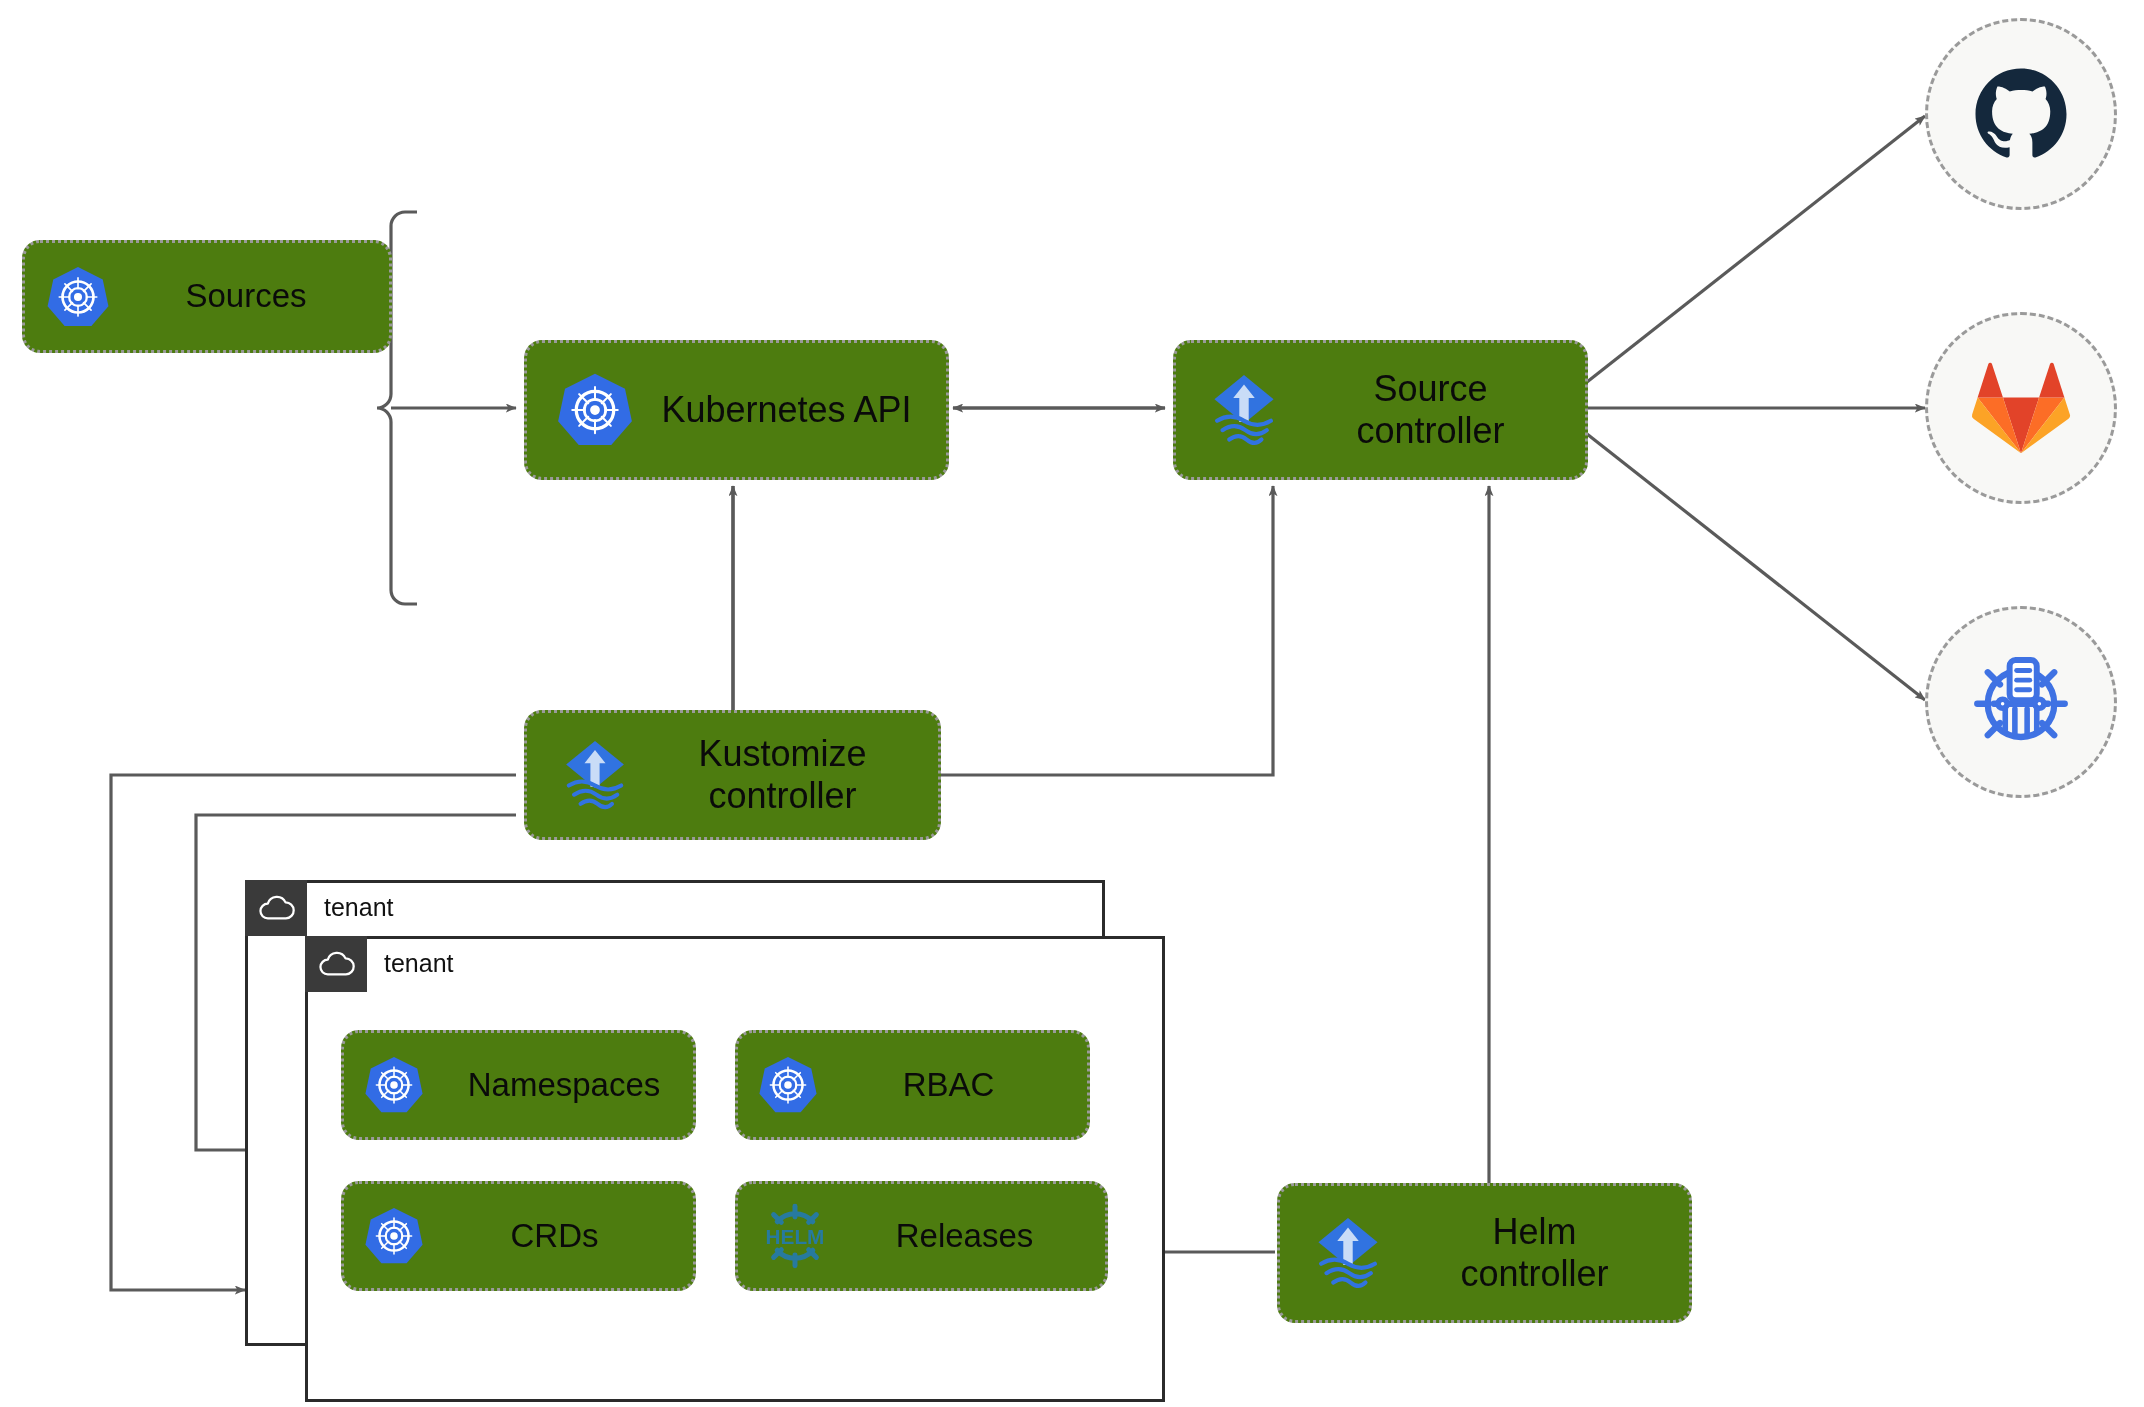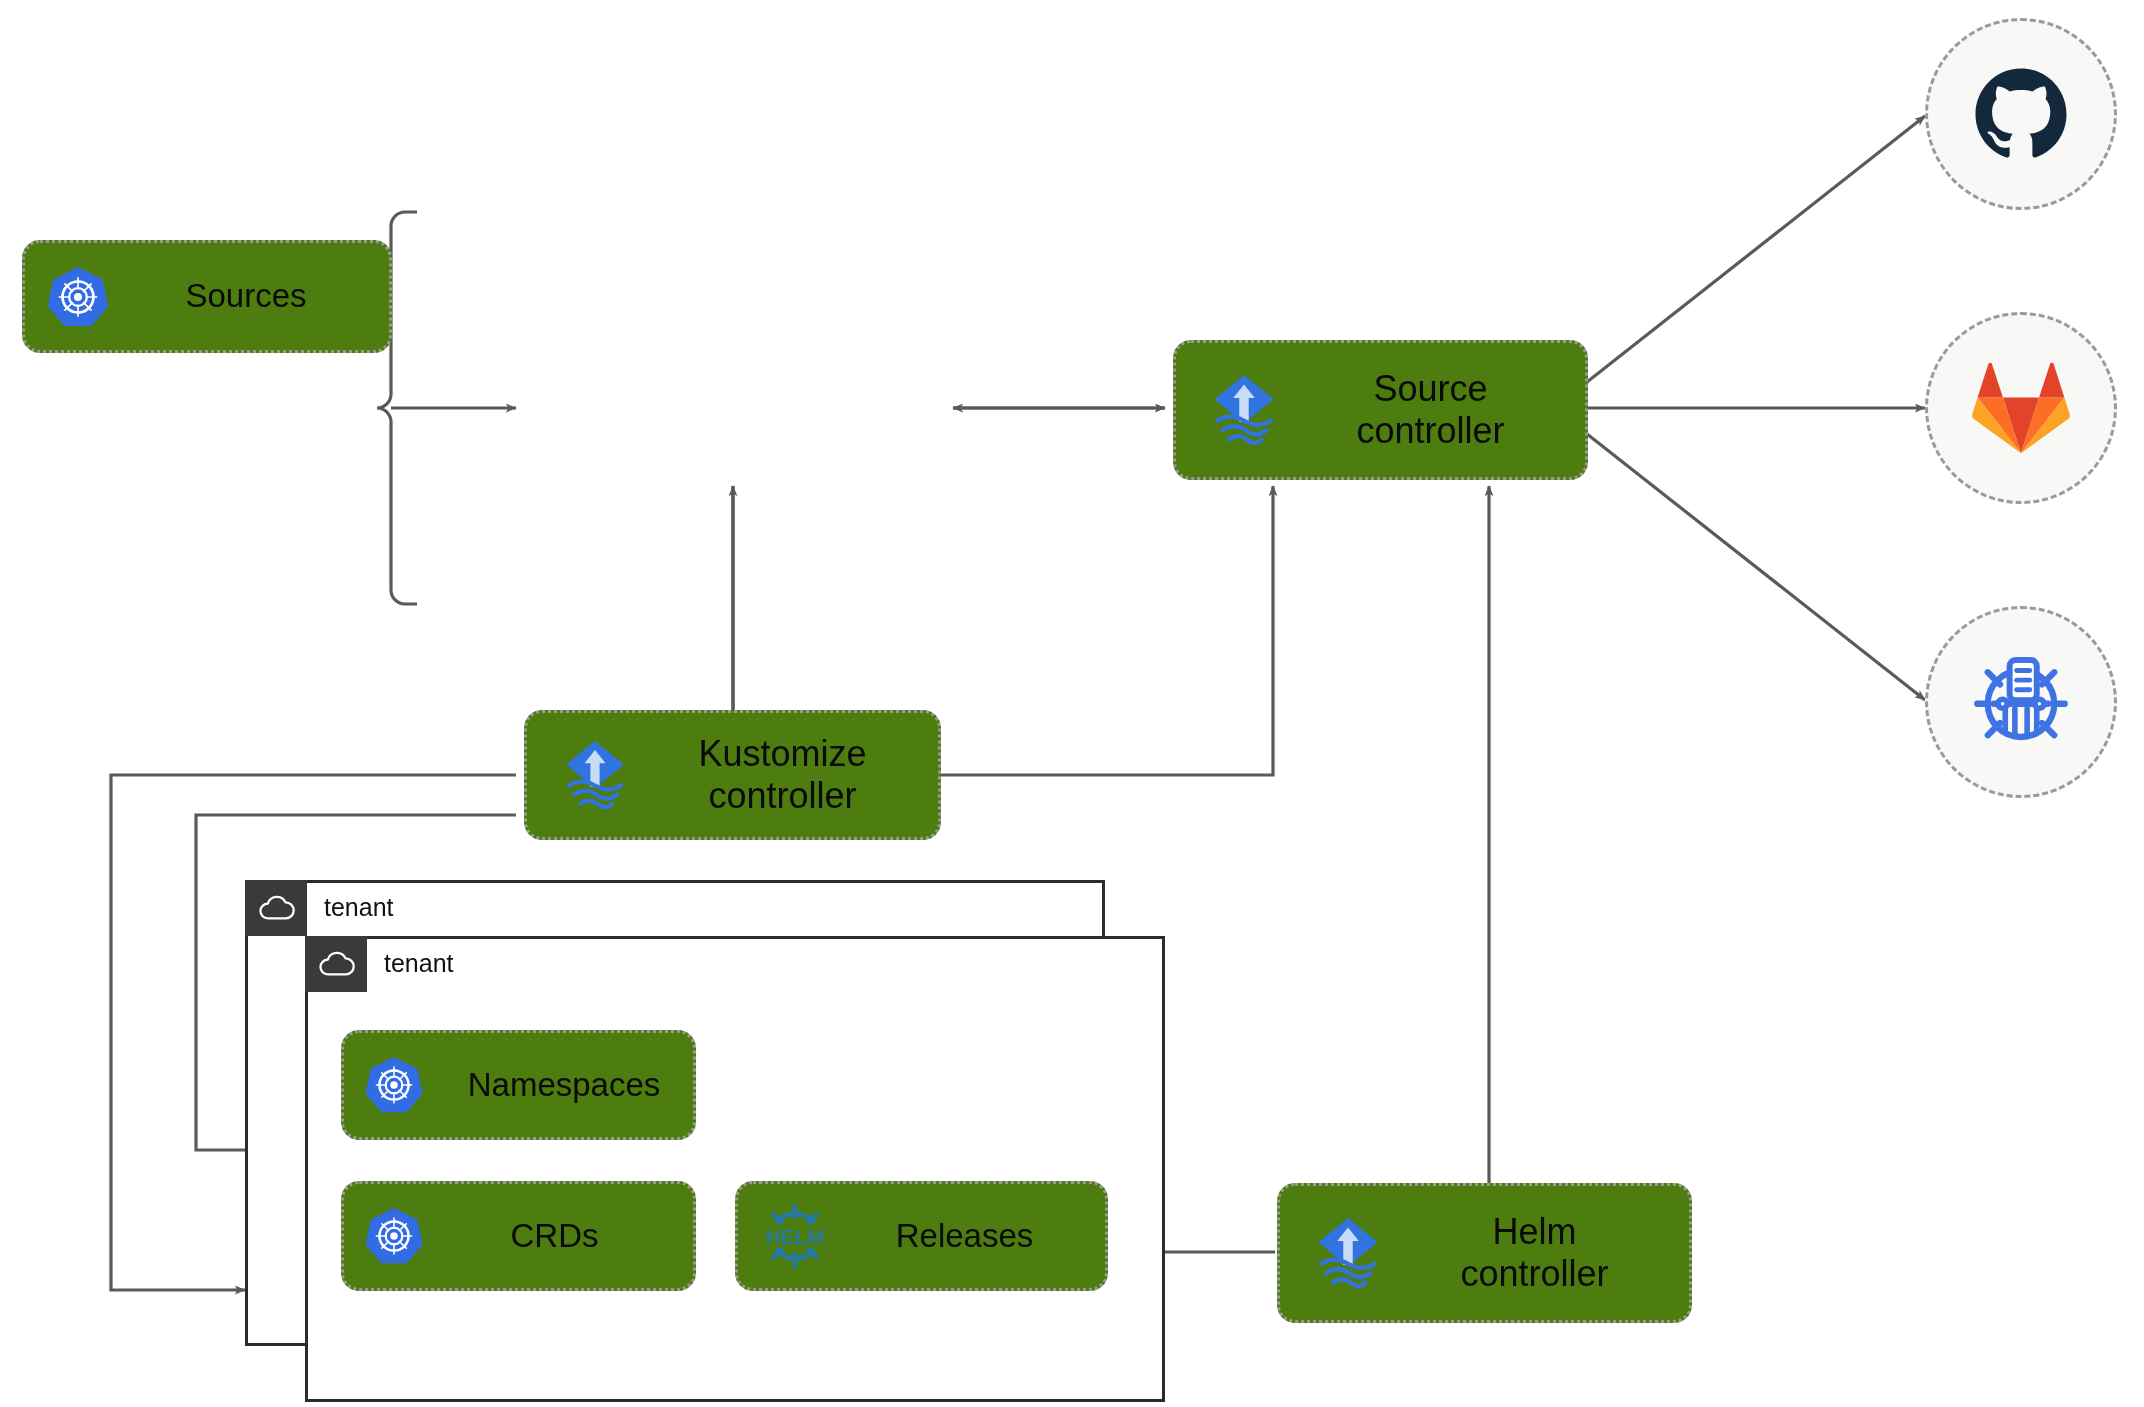--- a/index.html
+++ b/index.html
@@ -88,20 +88,41 @@
             <path d="M26.6 37.4 L19.3 44.7"></path>
           <circle cx="32" cy="32" r="15" fill="none" stroke-width="2.6"></circle>
           <circle cx="32" cy="32" r="8.6" fill="none" stroke-width="2.2"></circle>
         </g>
       </svg>
     </span>
     <span class="lbl" style="font-size:33px;">Sources</span>
   </div>
 
 
+  <div class="card" style="left:524px;top:340px;width:425px;height:140px;padding:0 18px;">
+    <span class="ico" style="width:100px;">
+      <svg width="80" height="80" viewBox="0 0 64 64">
+        <path d="M32 3 L56 15 L61.5 41 L45 60 H19 L2.5 41 L8 15 Z" fill="#326CE5"></path>
+        <g fill="#fff" stroke="#fff" stroke-width="1.6" stroke-linecap="round">
+          <circle cx="32" cy="32" r="3.1"></circle>
+          <path d="M32 13.5 V24"></path>
+            <path d="M32 40 V50.5"></path>
+          <path d="M13.8 32 H24"></path>
+            <path d="M40 32 H50.2"></path>
+          <path d="M19.3 19.3 L26.6 26.6"></path>
+            <path d="M37.4 37.4 L44.7 44.7"></path>
+          <path d="M44.7 19.3 L37.4 26.6"></path>
+            <path d="M26.6 37.4 L19.3 44.7"></path>
+          <circle cx="32" cy="32" r="15" fill="none" stroke-width="2.6"></circle>
+          <circle cx="32" cy="32" r="8.6" fill="none" stroke-width="2.2"></circle>
+        </g>
+      </svg>
+    </span>
+    <span class="lbl" style="font-size:36px;">Kubernetes API</span>
+  </div>
 
   <div class="card" style="left:1173px;top:340px;width:415px;height:140px;padding:0 18px;">
     <span class="ico" style="width:100px;">
       <svg width="86" height="86" viewBox="0 0 64 64">
         <path d="M32 6 L54 24 L32 42 L10 24 Z" fill="#3173E0"></path>
         <path d="M32 13 L40 23 H35.5 V41 H28.5 V23 H24 Z" fill="#C9DCF7"></path>
         <g stroke="#3173E0" stroke-width="3.1" fill="none" stroke-linecap="round">
           <path d="M12 40 Q22 34 32 40 Q42 46 52 40"></path>
           <path d="M16 47 Q25 41 33 47 Q41 53 49 47"></path>
           <path d="M21 54 Q28 49 34 54 Q40 59 45 54"></path>
@@ -177,20 +198,41 @@
           <path d="M44.7 19.3 L37.4 26.6"></path>
             <path d="M26.6 37.4 L19.3 44.7"></path>
           <circle cx="32" cy="32" r="15" fill="none" stroke-width="2.6"></circle>
           <circle cx="32" cy="32" r="8.6" fill="none" stroke-width="2.2"></circle>
         </g>
       </svg>
     </span>
     <span class="lbl" style="font-size:33px;">Namespaces</span>
   </div>
 
+  <div class="card" style="left:735px;top:1030px;width:355px;height:110px;padding:0 14px;">
+    <span class="ico" style="width:72px;">
+      <svg width="62" height="62" viewBox="0 0 64 64">
+        <path d="M32 3 L56 15 L61.5 41 L45 60 H19 L2.5 41 L8 15 Z" fill="#326CE5"></path>
+        <g fill="#fff" stroke="#fff" stroke-width="1.6" stroke-linecap="round">
+          <circle cx="32" cy="32" r="3.1"></circle>
+          <path d="M32 13.5 V24"></path>
+            <path d="M32 40 V50.5"></path>
+          <path d="M13.8 32 H24"></path>
+            <path d="M40 32 H50.2"></path>
+          <path d="M19.3 19.3 L26.6 26.6"></path>
+            <path d="M37.4 37.4 L44.7 44.7"></path>
+          <path d="M44.7 19.3 L37.4 26.6"></path>
+            <path d="M26.6 37.4 L19.3 44.7"></path>
+          <circle cx="32" cy="32" r="15" fill="none" stroke-width="2.6"></circle>
+          <circle cx="32" cy="32" r="8.6" fill="none" stroke-width="2.2"></circle>
+        </g>
+      </svg>
+    </span>
+    <span class="lbl" style="font-size:33px;">RBAC</span>
+  </div>
 
   <div class="card" style="left:341px;top:1181px;width:355px;height:110px;padding:0 14px;">
     <span class="ico" style="width:72px;">
       <svg width="62" height="62" viewBox="0 0 64 64">
         <path d="M32 3 L56 15 L61.5 41 L45 60 H19 L2.5 41 L8 15 Z" fill="#326CE5"></path>
         <g fill="#fff" stroke="#fff" stroke-width="1.6" stroke-linecap="round">
           <circle cx="32" cy="32" r="3.1"></circle>
           <path d="M32 13.5 V24"></path>
             <path d="M32 40 V50.5"></path>
           <path d="M13.8 32 H24"></path>

